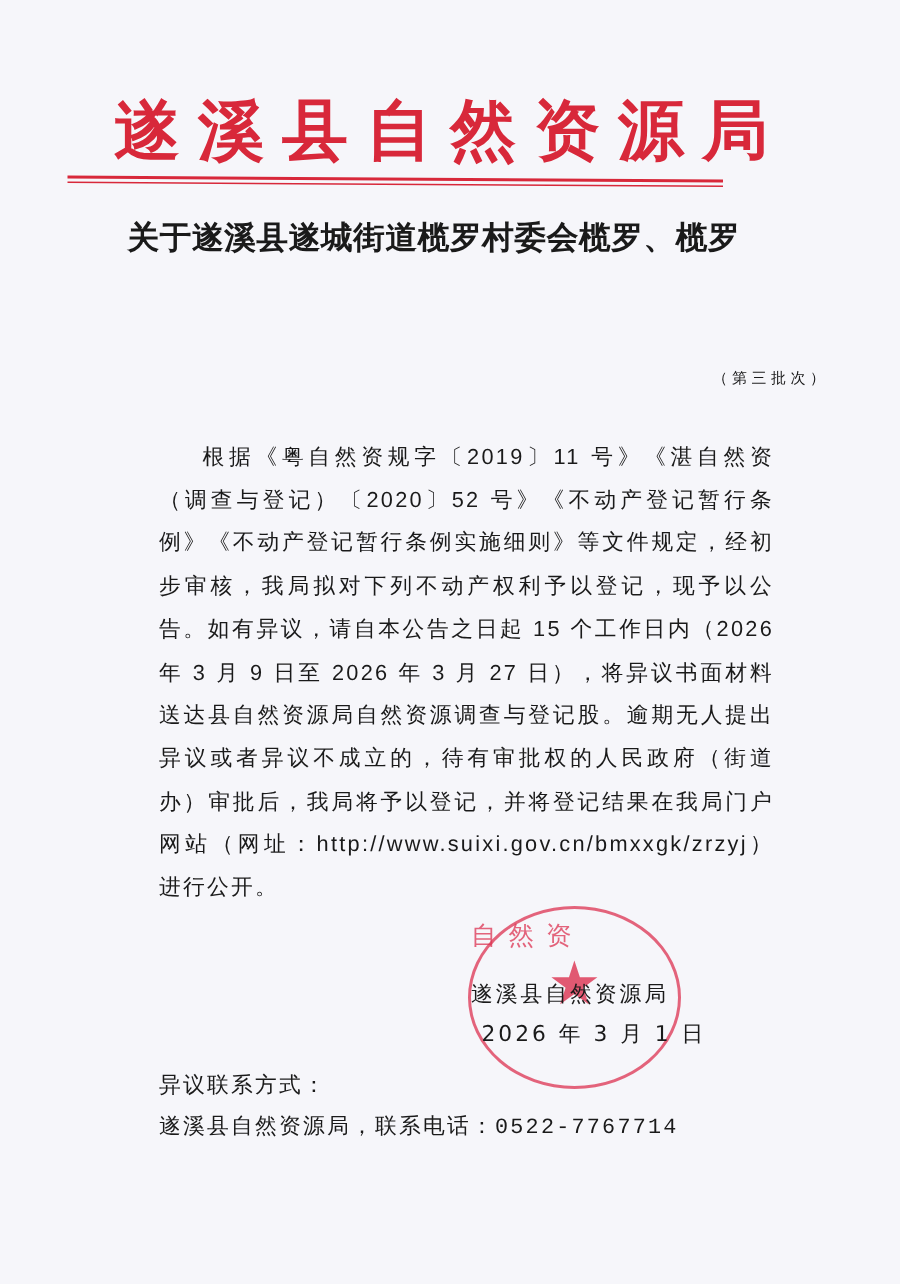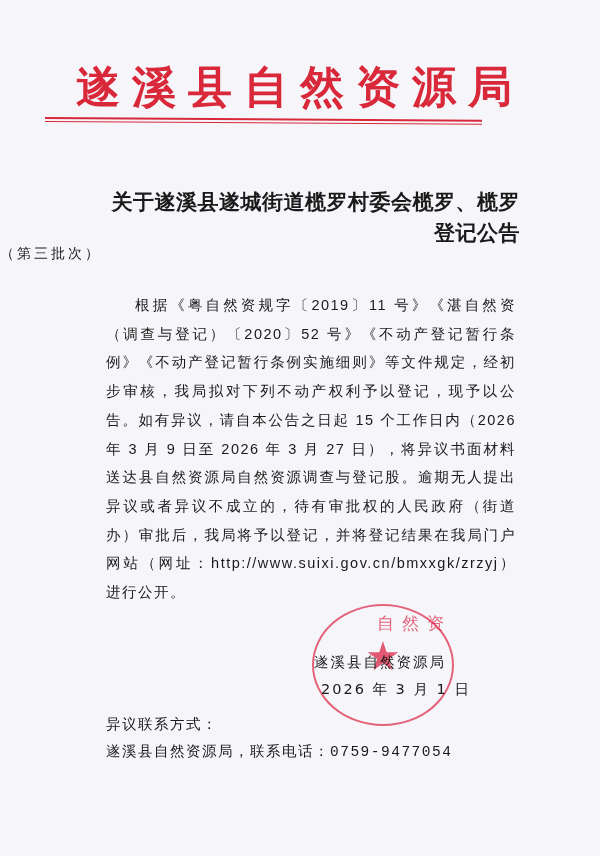--- a/index.html
+++ b/index.html
@@ -8,68 +8,67 @@
     font-family: "DejaVu Serif", "Liberation Serif", serif; color: #1a1a1a;
   }
   .header {
     position: absolute; left: 0; top: 58px; width: 600px; text-align: center;
     color: #d8283a; font-size: 44px; letter-spacing: 12px; font-weight: bold;
     font-family: "DejaVu Serif", serif;
   }
   .rule1 { position: absolute; left: 45px; top: 117px; width: 437px; height: 2px; background: #d8283a; transform: rotate(0.35deg); transform-origin: left; }
   .rule2 { position: absolute; left: 45px; top: 121px; width: 437px; height: 1px; background: #d8283a; transform: rotate(0.35deg); transform-origin: left; }
   .title {
-    position: absolute; left: 85px; top: 142px; width: 435px; text-align: right;
-    font-size: 21px; font-weight: bold; line-height: 31px; letter-spacing: 0.5px; margin-top: 44px;
+    position: absolute; left: 85px; top: 142px; width: 435px; text-align: left;
+    font-size: 21px; font-weight: bold; line-height: 31px; letter-spacing: 0.5px;
   }
-  .batch { position: absolute; left: 0; top: 245px; width: 553px; text-align: left; font-size: 14px; letter-spacing: 3px; }
+  .batch { position: absolute; left: 0; top: 245px; width: 553px; text-align: right; font-size: 10px; letter-spacing: 3px; }
   .body-text {
     position: absolute; left: 106px; top: 291px; width: 410px;
     font-size: 14.5px; line-height: 28.7px; text-align: justify; letter-spacing: 1.5px;
     font-family: Liberation Sans, sans-serif;
   }
   .body-text p { margin: 0; text-indent: 2em; }
   .attach { position: absolute; left: 117px; top: 552px; width: 400px; font-size: 14.5px; line-height: 25px; letter-spacing: 1.5px; font-family: "DejaVu Sans", sans-serif; display: flex; }
   .attach-label { flex: 0 0 auto; }
   .attach-text { flex: 1; }
   .sign-org { position: absolute; left: 314px; top: 653px; font-size: 14.5px; letter-spacing: 2px; font-family: "DejaVu Sans", sans-serif; }
   .sign-date { position: absolute; left: 321px; top: 680px; font-size: 14.5px; letter-spacing: 2px; font-family: "DejaVu Sans", sans-serif; }
   .stamp {
     position: absolute; left: 312px; top: 604px; width: 138px; height: 118px;
     border: 2.5px solid rgba(220,50,80,0.75); border-radius: 50%;
     pointer-events: none;
   }
   .stamp-star { position: absolute; left: 51px; top: 30px; color: rgba(220,50,80,0.8); font-size: 40px; line-height: 1; }
-  .stamp-text { position: absolute; left: 0; top: 6px; width: 100%; text-align: right; color: rgba(220,50,80,0.75); font-size: 17px; letter-spacing: 8px; }
+  .stamp-text { position: absolute; left: 0; top: 6px; width: 100%; text-align: left; color: rgba(220,50,80,0.75); font-size: 17px; letter-spacing: 8px; }
   .contact { position: absolute; left: 106px; top: 712px; font-size: 14.5px; line-height: 27px; letter-spacing: 1.5px; font-family: Liberation Mono, monospace; }
 </style>
 </head>
 <body>
 
 <div class="header">遂溪县自然资源局</div>
 <div class="rule1"></div>
 <div class="rule2"></div>
 
 <div class="title">
   <div>关于遂溪县遂城街道榄罗村委会榄罗、榄罗</div>
-  <div>登记公告</div>
 </div>
 <div class="batch">（第三批次）</div>
 
 <div class="body-text">
   <p>根据《粤自然资规字〔2019〕11 号》《湛自然资（调查与登记）〔2020〕52 号》《不动产登记暂行条例》《不动产登记暂行条例实施细则》等文件规定，经初步审核，我局拟对下列不动产权利予以登记，现予以公告。如有异议，请自本公告之日起 15 个工作日内（2026 年 3 月 9 日至 2026 年 3 月 27 日），将异议书面材料送达县自然资源局自然资源调查与登记股。逾期无人提出异议或者异议不成立的，待有审批权的人民政府（街道办）审批后，我局将予以登记，并将登记结果在我局门户网站（网址：http://www.suixi.gov.cn/bmxxgk/zrzyj）进行公开。</p>
 </div>
 
 <div class="attach">
 </div>
 
 <div class="stamp">
   <div class="stamp-text">自然资</div>
   <div class="stamp-star">★</div>
 </div>
 
 <div class="sign-org">遂溪县自然资源局</div>
 <div class="sign-date">2026 年 3 月 1 日</div>
 
 <div class="contact">
   <div>异议联系方式：</div>
-  <div>遂溪县自然资源局，联系电话：0759-9477054</div>
+  <div>遂溪县自然资源局，联系电话：0522-7767714</div>
 </div>
 
 </body></html>

